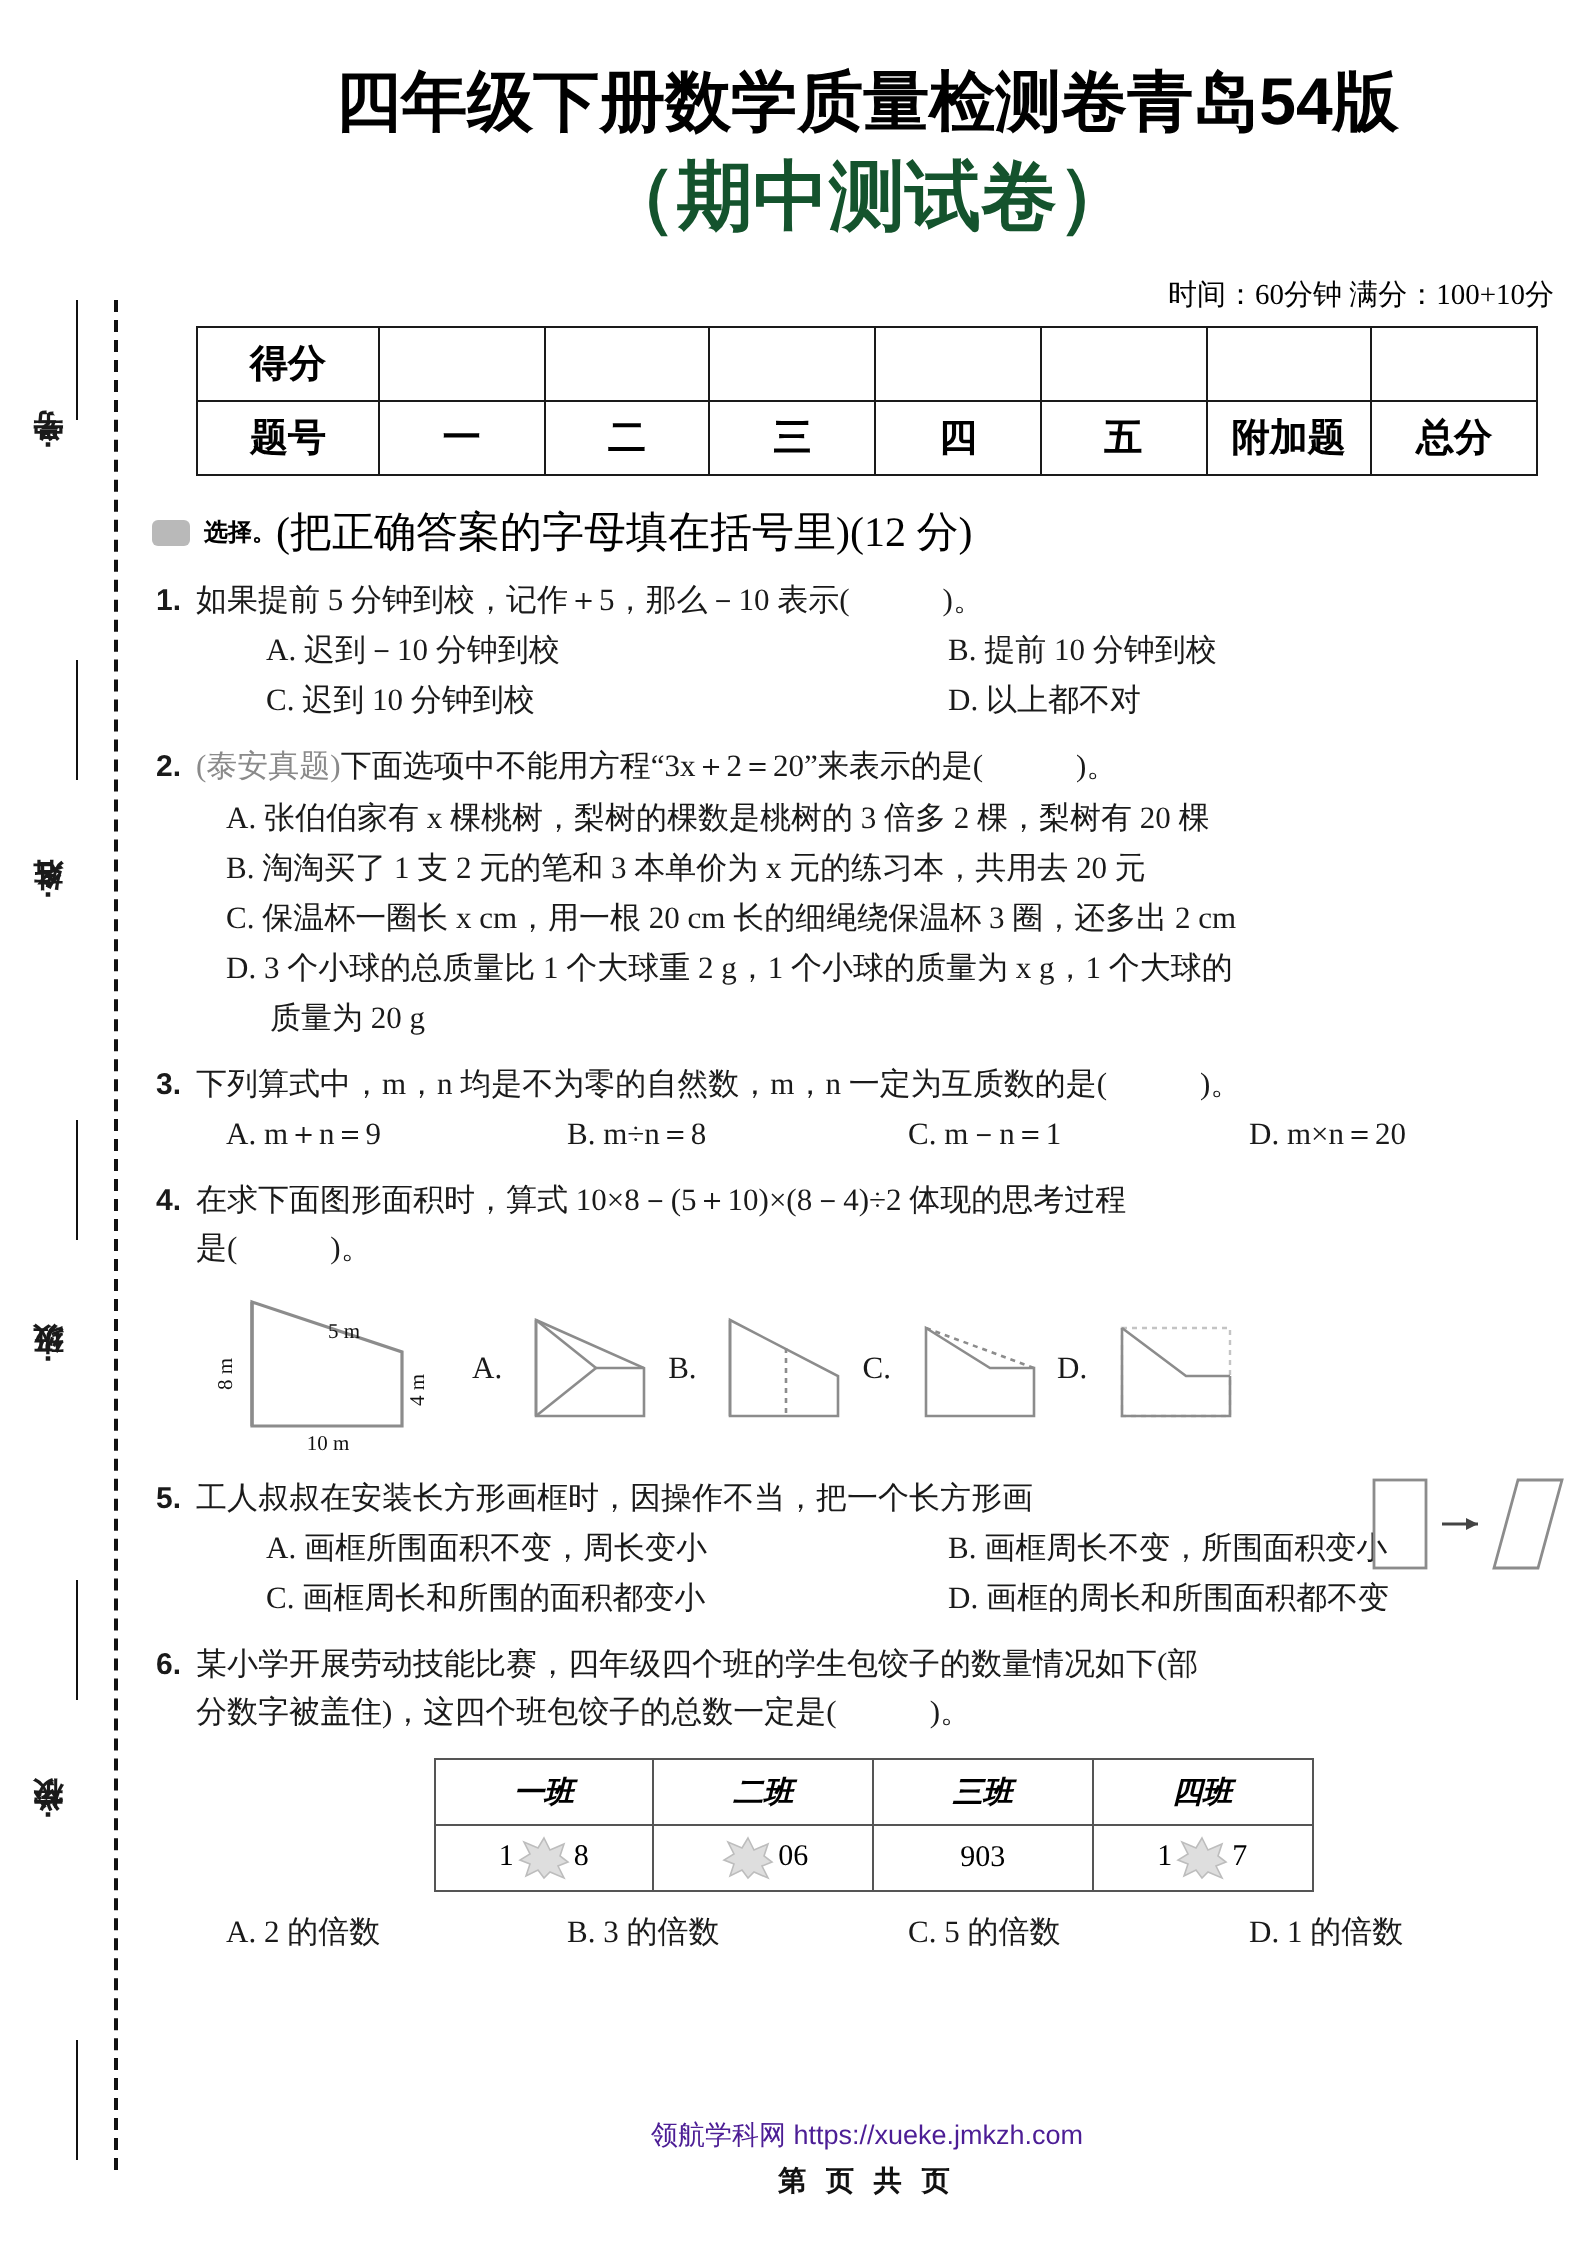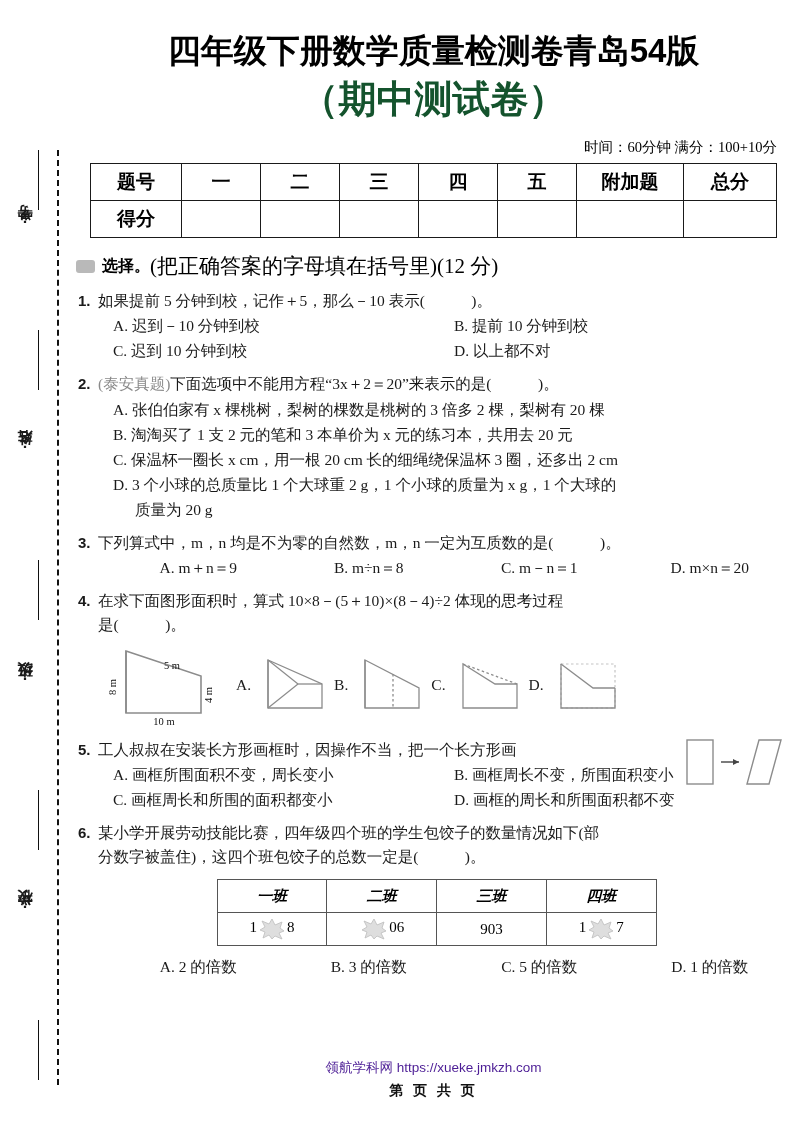--- a/index.html
+++ b/index.html
@@ -119,21 +119,21 @@
     display: inline-block;
     width: 19px; height: 13px;
     background: #b9b9b9;
     border-radius: 3px;
     margin-right: 7px;
     flex: none;
   }
   .sec-title {
     font-family: "Liberation Sans", "DejaVu Sans", sans-serif;
     font-weight: 700;
-    font-size: 16px;
+    font-size: 12px;
     color: #000;
   }
   .sec-sub {
     font-family: "Liberation Serif", "DejaVu Serif", serif;
     font-size: 21px;
     color: #000;
   }
 
   
   .q { margin: 9px 0 0 6px; }
@@ -156,33 +156,33 @@
     line-height: 1.55;
     padding-left: 20px;
   }
   .tag-src { color: #8a8a8a; }
   .opts-2col {
     display: flex;
     padding-left: 35px;
     font-size: 15.5px;
     line-height: 1.62;
   }
-  .opts-2col > div { width: 50%; }
+  .opts-2col > div { width: 50%; margin-left: 20px; }
   .opts-1col {
     padding-left: 35px;
     font-size: 15.5px;
     line-height: 1.62;
   }
   .opts-4col {
     display: flex;
     padding-left: 35px;
     font-size: 15.5px;
     line-height: 1.62;
   }
-  .opts-4col > div { width: 25%; text-align: center; }
+  .opts-4col > div { width: 25%; }
   .opt-hang { padding-left: 22px; }
 
   
   .fig-row {
     display: flex;
     align-items: center;
     padding-left: 18px;
     margin-top: 4px;
     height: 88px;
   }
@@ -261,38 +261,38 @@
   <div class="title-block">
     <div class="title-line1">四年级下册数学质量检测卷青岛54版</div>
     <div class="title-line2">（期中测试卷）</div>
   </div>
 
   <div class="meta-line">时间：60分钟  满分：100+10分</div>
 
   <table class="score-table">
     <tbody>
         <tr>
+      <td class="lbl">得分</td>
+      <td></td>
+      <td></td>
+      <td></td>
+      <td></td>
+      <td></td>
+      <td></td>
+      <td></td>
+    </tr>
+    <tr>
       <td class="lbl">题号</td>
       <td class="c-num">一</td>
       <td class="c-num">二</td>
       <td class="c-num">三</td>
       <td class="c-num">四</td>
       <td class="c-num">五</td>
       <td class="c-extra">附加题</td>
       <td class="c-total">总分</td>
-    </tr>
-    <tr>
-      <td class="lbl">得分</td>
-      <td></td>
-      <td></td>
-      <td></td>
-      <td></td>
-      <td></td>
-      <td></td>
-      <td></td>
     </tr>
   </tbody>
     </table>
 
   <div class="section-head">
     <span class="sec-marker"></span>
     <span class="sec-title">选择。</span>
     <span class="sec-sub">(把正确答案的字母填在括号里)(12 分)</span>
   </div>
 

